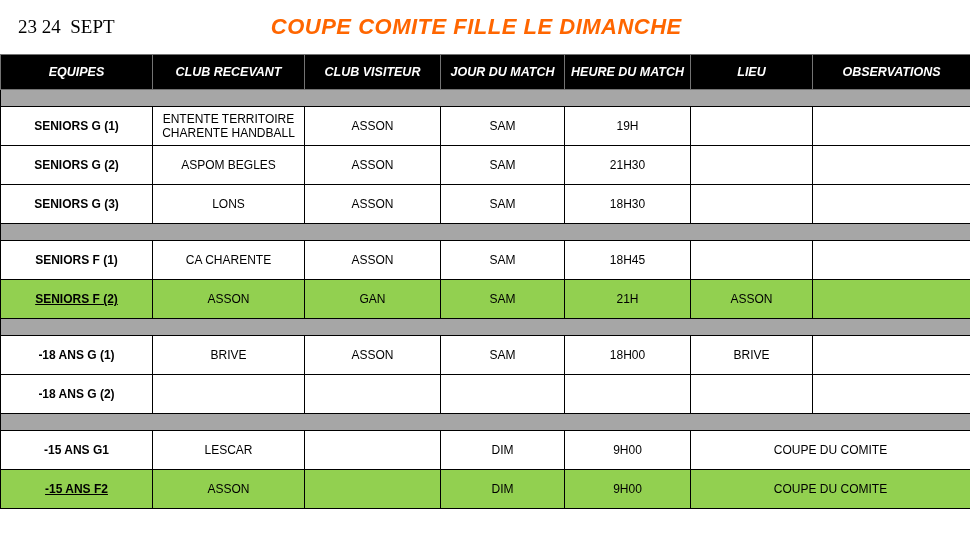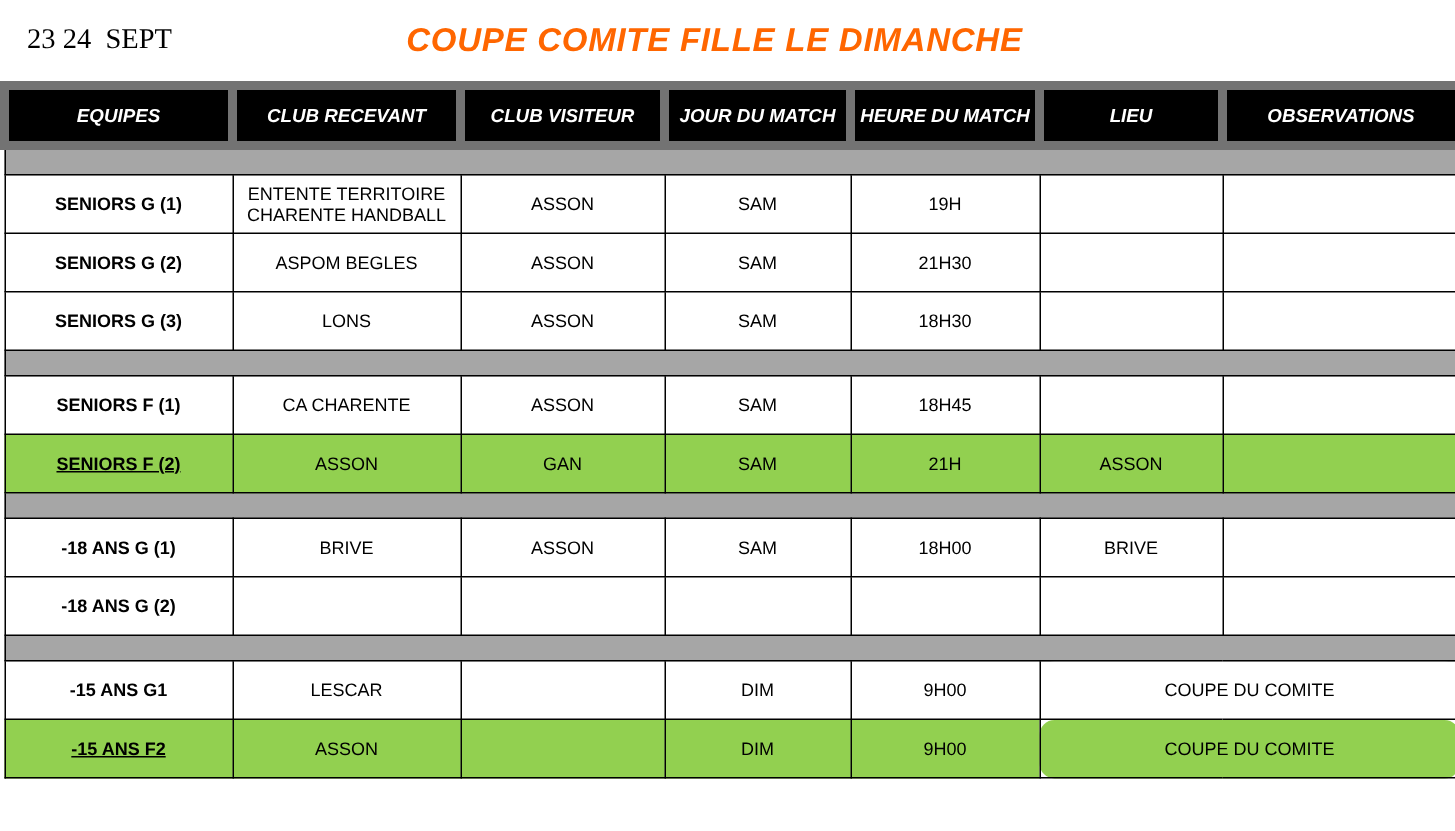--- a/index.html
+++ b/index.html
@@ -58,21 +58,21 @@
   table.sched col.c6 { width: 158px; }
 
   table.sched th {
     background: #000000;
     color: #ffffff;
     font-weight: bold;
     font-style: italic;
     font-size: 12.5px;
     text-align: center;
     height: 34px;
-    border: 6px solid #737373;
+    border: 1px solid #737373;
     padding: 0 2px;
     line-height: 1.15;
   }
   table.sched td {
     border: 1px solid #000000;
     height: 38px;
     font-size: 12px;
     text-align: center;
     vertical-align: middle;
     padding: 0 2px;
@@ -94,21 +94,20 @@
   }
   tr.green td.team {
     font-weight: bold;
     text-decoration: underline;
   }
   td.orange {
     color: #FF6600;
   }
   td.wide {
     font-size: 12px;
-    border-radius: 10px;
   }
 </style>
 </head>
 <body>
 
 <div id="sheet">
 
   <div class="title-row">
     <div class="date-label">23 24  SEPT</div>
     <div class="main-title">COUPE COMITE FILLE LE DIMANCHE</div>

